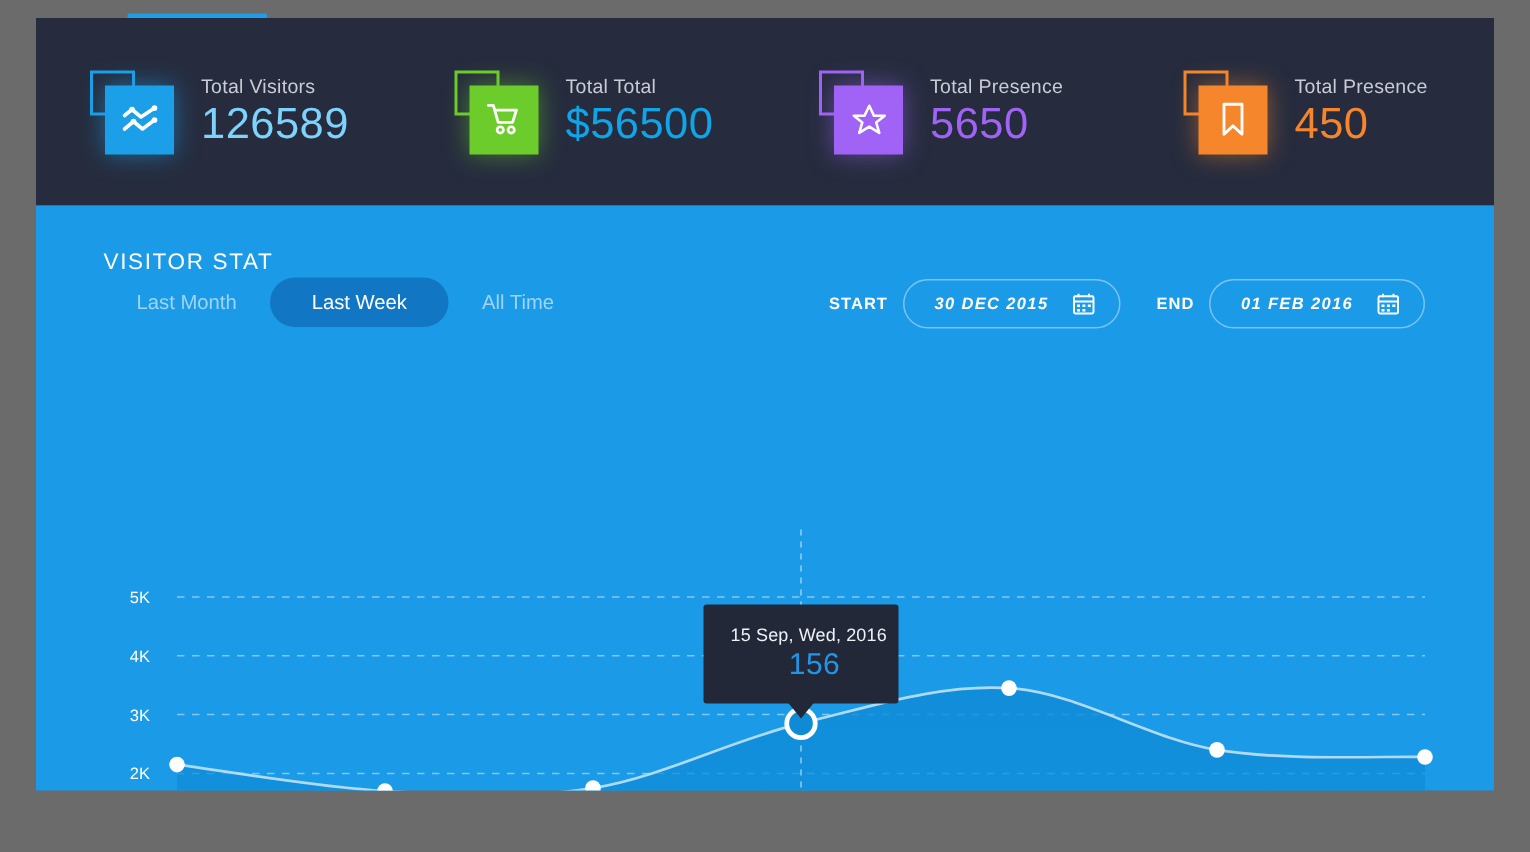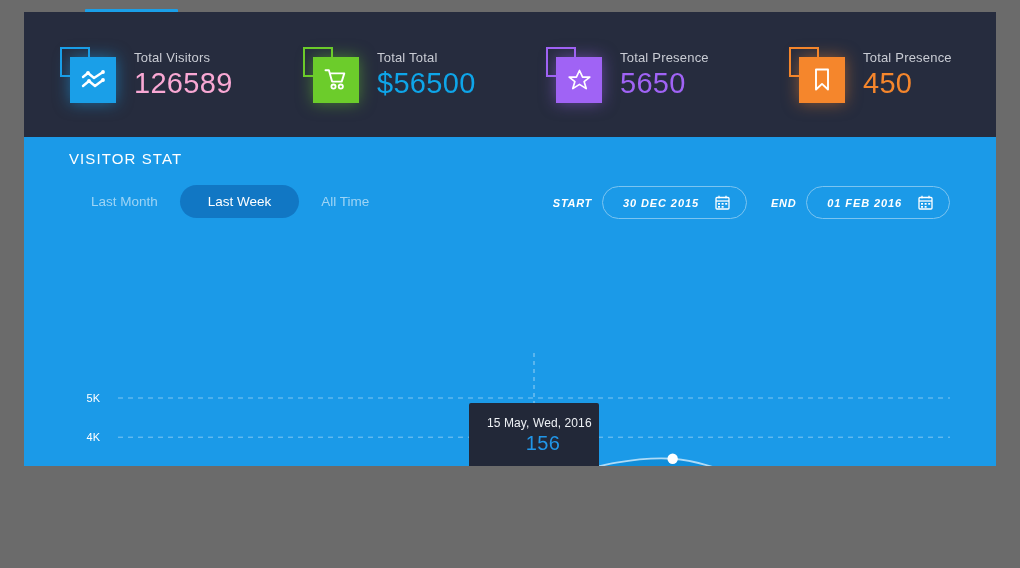--- a/index.html
+++ b/index.html
@@ -26,21 +26,21 @@
     background: #1a9fe8;
     border-radius: 1px;
   }
 
   
   #dashboard {
     position: absolute;
     left: 24px;
     top: 12px;
     width: 972px;
-    height: 454px;
+    height: 515px;
     overflow: hidden;
   }
 
   
   #stats-strip {
     position: relative;
     height: 125px;
     background: #262c3e;
     display: flex;
     align-items: center;
@@ -97,21 +97,21 @@
   
   #visitor-panel {
     position: relative;
     height: 394px;
     background: #1b9ae8;
   }
 
   #panel-title {
     position: absolute;
     left: 45px;
-    top: 13px;
+    top: 29px;
     font-size: 15px;
     letter-spacing: 1.1px;
     color: #ffffff;
   }
 
   
   #range-tabs {
     position: absolute;
     left: 45px;
     top: 48px;
@@ -142,21 +142,20 @@
     top: 49px;
     display: flex;
     align-items: center;
     gap: 10px;
   }
   .date-label {
     font-size: 11px;
     font-weight: bold;
     letter-spacing: 0.7px;
     color: #ffffff;
-    font-style: italic;
   }
   .date-field {
     display: flex;
     align-items: center;
     gap: 16px;
     border: 1px solid #7cc4f0;
     border-radius: 19px;
     padding: 8px 16px 8px 20px;
     cursor: pointer;
     font-style: italic;
@@ -247,21 +246,21 @@
             <polyline points="3,17 9,12 15,17 23,11" fill="none" stroke="#fff" stroke-width="2.4" stroke-linecap="round" stroke-linejoin="round"></polyline>
             <circle cx="8" cy="4" r="1.9" fill="#fff"></circle>
             <circle cx="23" cy="3" r="1.9" fill="#fff"></circle>
             <circle cx="9" cy="12" r="1.9" fill="#fff"></circle>
             <circle cx="23" cy="11" r="1.9" fill="#fff"></circle>
           </svg>
         </div>
       </div>
       <div class="stat-text">
         <div class="stat-label">Total Visitors</div>
-        <div class="stat-value" style="color:#f9a8d4">126589</div>
+        <div class="stat-value" style="color:#7dd3fc">126589</div>
       </div>
     </div>
 
     <div class="stat-card">
       <div class="stat-icon-wrap">
         <div class="stat-icon-outline" style="border-color:#6ccc2b"></div>
         <div class="stat-icon-tile" style="background:#6ccc2b; box-shadow:0 0 16px rgba(108,204,43,.5)">
           <svg width="24" height="23" viewBox="0 0 24 23">
             <path d="M1.5 2.2 h3.4 l3.2 11.4 h9.6 l2.6 -8.2 h-13.4" fill="none" stroke="#fff" stroke-width="1.9" stroke-linecap="round" stroke-linejoin="round"></path>
             <circle cx="9.5" cy="18.6" r="2.1" fill="none" stroke="#fff" stroke-width="1.8"></circle>
@@ -388,19 +387,19 @@
           <text x="232.66666666666666" y="494" class="x-tick">MON</text>
           <text x="371.3333333333333" y="494" class="x-tick">TUE</text>
           <text x="510" y="494" class="x-tick">WED</text>
           <text x="648.6666666666666" y="494" class="x-tick">THU</text>
           <text x="787.3333333333333" y="494" class="x-tick">FRI</text>
           <text x="926" y="494" class="x-tick">SAT</text>
         </svg>
     </div>
 
     <div id="tooltip" style="left: 445px;">
-      <div id="tooltip-date">15 May, Wed, 2016</div>
+      <div id="tooltip-date">15 Sep, Wed, 2016</div>
       <div id="tooltip-value">156</div>
       <div id="tooltip-arrow"></div>
     </div>
 
   </div>
 </div>
 
 </body></html>

